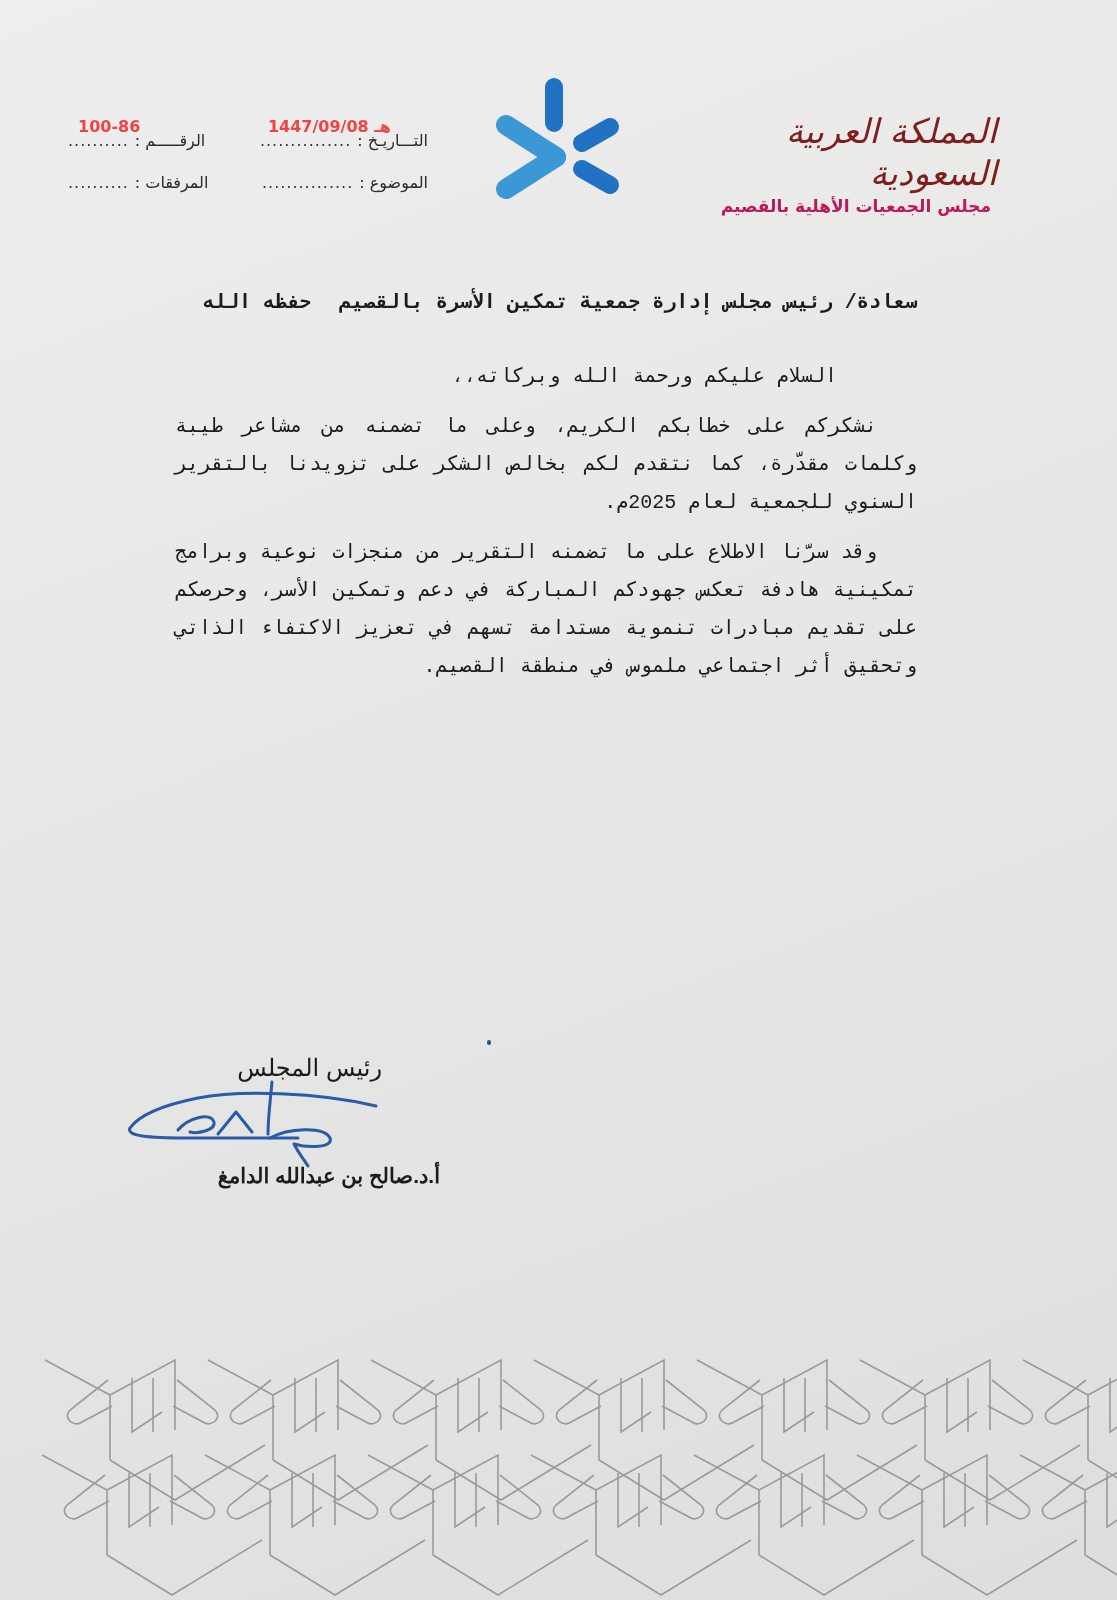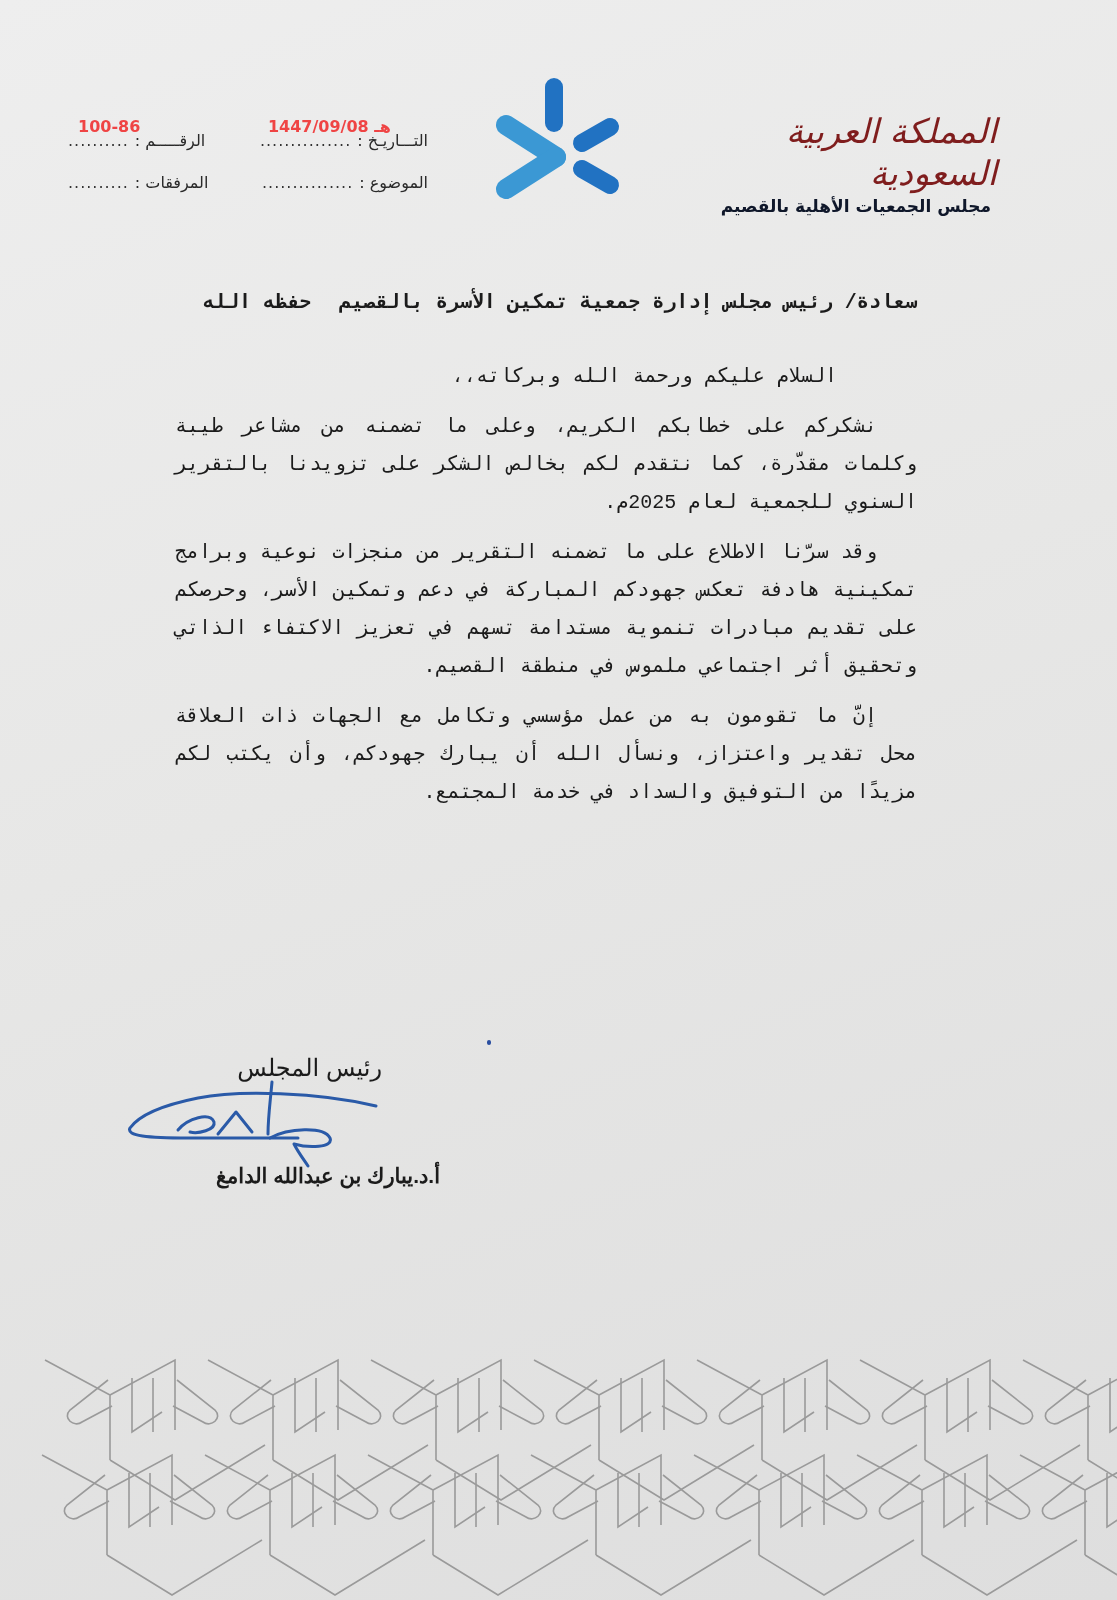--- a/index.html
+++ b/index.html
@@ -11,21 +11,21 @@
   .page { position:absolute; inset:0; }
   .ref-block { position:absolute; left:68px; top:108px; width:360px; direction:rtl; font-size:16px; color:#2a2a2a; }
   .ref-row { position:relative; height:42px; display:flex; justify-content:space-between; align-items:flex-end; }
   .ref-field { position:relative; display:flex; align-items:flex-end; gap:6px; }
   .ref-field .lbl { white-space:nowrap; }
   .ref-field .dots { letter-spacing:1px; color:#333; }
   .ref-field .val { position:absolute; top:-14px; font-size:16px; font-weight:bold; direction:ltr; color:#ef4444; }
   .logo { position:absolute; left:488px; top:73px; width:135px; height:152px; }
   .crest { position:absolute; right:120px; top:110px; width:290px; text-align:right; direction:rtl; }
   .crest .kingdom { font-family:"DejaVu Serif", serif; font-size:34px; line-height:42px; color:#7f1d1d; font-style:italic; letter-spacing:-1px; }
-  .crest .council { font-size:17px; font-weight:bold; color:#0f172a; margin-top:2px; margin-right:6px; }
+  .crest .council { font-size:17px; font-weight:bold; color:#be185d; margin-top:2px; margin-right:6px; }
   .letter { position:absolute; right:200px; left:175px; top:280px; direction:rtl; text-align:justify; font-family:Liberation Mono, monospace; font-size:20px; line-height:38px; color:#1b1b1b; }
   .addressee { font-weight:bold; font-size:20px; text-align:right; white-space:nowrap; margin-top:4px; }
   .addressee .honor { margin-right:16px; }
   .greeting { text-align:right; padding-right:80px; margin-top:36px; }
   .para { text-indent:40px; margin:12px 0 0 0; }
   .closing { text-align:center; font-weight:bold; margin-top:22px; padding-left:20px; }
   .dot-mark { position:absolute; left:487px; top:1040px; width:4px; height:5px; background:#2a4ea0; border-radius:2px; }
   .sign-block { position:absolute; left:110px; top:1048px; width:330px; height:160px; direction:rtl; font-family:"Liberation Sans", sans-serif; }
   .sign-title { position:absolute; right:58px; top:6px; font-size:24px; color:#1b1b1b; }
   .signature { position:absolute; left:8px; top:20px; width:260px; height:100px; }
@@ -87,37 +87,36 @@
   </div>
 
   <div class="letter">
     <div class="addressee">
       <span>سعادة/ رئيس مجلس إدارة جمعية تمكين الأسرة بالقصيم</span>
       <span class="honor">حفظه الله</span>
     </div>
     <div class="greeting">السلام عليكم ورحمة الله وبركاته،،</div>
     <p class="para">نشكركم على خطابكم الكريم، وعلى ما تضمنه من مشاعر طيبة وكلمات مقدّرة، كما نتقدم لكم بخالص الشكر على تزويدنا بالتقرير السنوي للجمعية لعام 2025م.</p>
     <p class="para">وقد سرّنا الاطلاع على ما تضمنه التقرير من منجزات نوعية وبرامج تمكينية هادفة تعكس جهودكم المباركة في دعم وتمكين الأسر، وحرصكم على تقديم مبادرات تنموية مستدامة تسهم في تعزيز الاكتفاء الذاتي وتحقيق أثر اجتماعي ملموس في منطقة القصيم.</p>
-    <p class="para">إنّ ما تقومون به من عمل مؤسسي وتكامل مع الجهات ذات العلاقة محل تقدير واعتزاز، ونسأل الله أن يبارك جهودكم، وأن يكتب لكم مزيدًا من التوفيق والسداد في خدمة المجتمع.</p>
   </div>
 
   <div class="dot-mark"></div>
 
   <div class="sign-block">
     <div class="sign-title">رئيس المجلس</div>
     <div class="signature">
       <svg width="260" height="100" viewBox="0 0 260 100" fill="none" stroke="#2a5aa8" stroke-width="3" stroke-linecap="round" stroke-linejoin="round">
         <path d="M258 38 C200 24 120 22 80 30 C50 36 22 46 12 60 C8 68 30 70 70 70 L180 70"></path>
         <path d="M60 62 C70 50 92 44 96 54 C98 62 80 66 72 64"></path>
         <path d="M100 66 L118 44 L134 64"></path>
         <path d="M150 66 C150 50 152 36 154 14"></path>
         <path d="M152 70 C170 60 206 58 212 70 C216 80 190 80 176 76 C180 84 186 92 190 98"></path>
       </svg>
     </div>
-    <div class="sign-name">أ.د.يبارك بن عبدالله الدامغ</div>
+    <div class="sign-name">أ.د.صالح بن عبدالله الدامغ</div>
   </div>
 
   <div class="pattern">
     <svg width="1117" height="270" viewBox="0 0 1117 270">
       <defs>
         <g id="unit" fill="none" stroke="#9a9a9a" stroke-width="1.6" stroke-linejoin="miter">
 
           <path d="M0 110 L65 150 L155 95"></path>
           <path d="M-65 10 L0 45 L0 110"></path>
           <path d="M0 45 L65 10 L65 80"></path>

